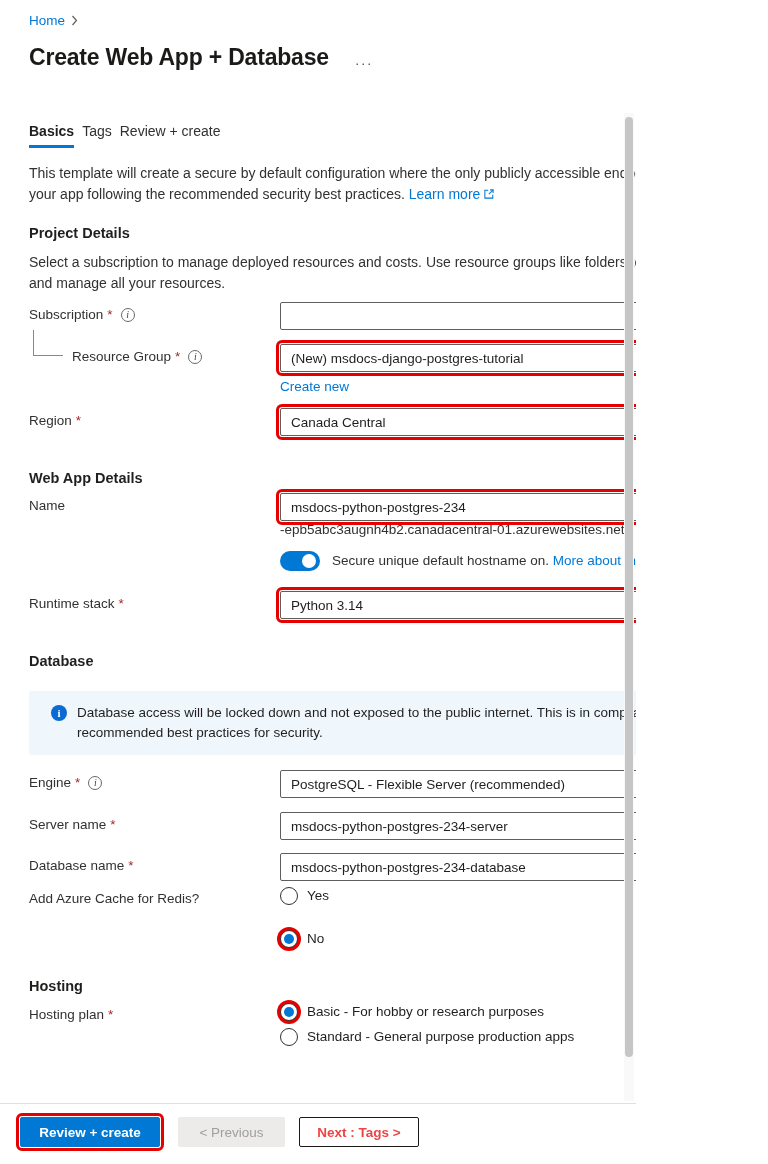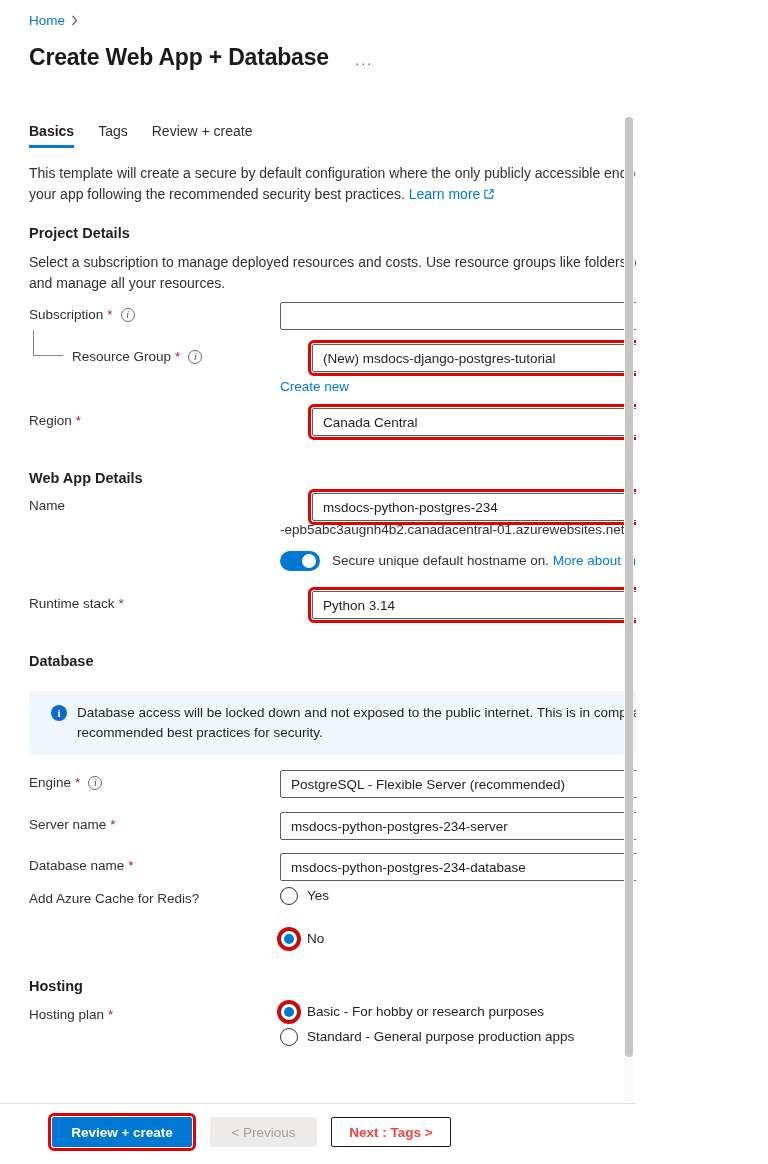--- a/index.html
+++ b/index.html
@@ -17,21 +17,21 @@
   .breadcrumb a { color:#0078d4; text-decoration:none; cursor:pointer; }
   .crumb-chevron svg { display:block; }
 
   
   .title-row { display:flex; align-items:flex-end; margin-top:13px; height:30px; }
   .page-title { font-size:23px; font-weight:bold; color:#1b1a19; letter-spacing:-0.2px; }
   .title-ellipsis { color:#605e5c; font-size:15px; margin-left:26px; letter-spacing:1px; }
   .close-btn { position:absolute; top:44px; right:28px; cursor:pointer; }
 
   
-  .tabs { display:flex; gap:24px; margin-top:52px; height:25px; }
+  .tabs { display:flex; gap:8px; margin-top:52px; height:25px; }
   .tab { font-size:14px; color:#323130; cursor:pointer; position:relative; padding-bottom:7px; }
   .tab.active { font-weight:bold; color:#201f1e; }
   .tab.active::after { content:""; position:absolute; left:0; right:0; bottom:0; height:3px; background:#0078d4; }
 
   .intro { margin-top:15px; font-size:14px; line-height:21px; color:#323130; }
   .link { color:#0078d4; text-decoration:none; cursor:pointer; }
   .ext-icon { display:inline-block; vertical-align:-1px; margin-left:3px; }
 
   .section-heading { margin-top:0; font-size:14.5px; font-weight:bold; color:#201f1e; height:17px; }
   .section-desc { font-size:14px; line-height:21px; color:#323130; }
@@ -43,21 +43,21 @@
   .row-field { width:438px; }
   .req { color:#a4262c; margin-left:4px; }
   .info-icon { display:inline-flex; align-items:center; justify-content:center; width:14px; height:14px;
     border:1px solid #6b6966; border-radius:50%; font-size:10px; color:#484644; margin-left:8px;
     font-family:"Liberation Serif",serif; font-style:italic; }
 
   .field { position:relative; height:28px; border:1px solid #605e5c; background:#fff; display:flex;
     align-items:center; padding:0 28px 0 10px; font-size:13.5px; color:#201f1e; border-radius:2px; }
   .field .chev { position:absolute; right:9px; top:8px; }
   .field .check { position:absolute; right:9px; top:7px; }
-  .annotated { outline:3px solid #e60000; outline-offset:1px;margin-left:32px; }
+  .annotated { outline:3px solid #e60000; outline-offset:1px; }
 
   .create-new { margin-top:7px; font-size:13.5px; }
 
   
   .connector { position:absolute; left:4px; top:28px; width:30px; height:26px;
     border-left:1px solid #8a8886; border-bottom:1px solid #8a8886; }
   .indent-label { padding-left:43px; }
 
   .hostname { margin-top:1px; font-size:13.5px; color:#323130; height:17px; }
 

